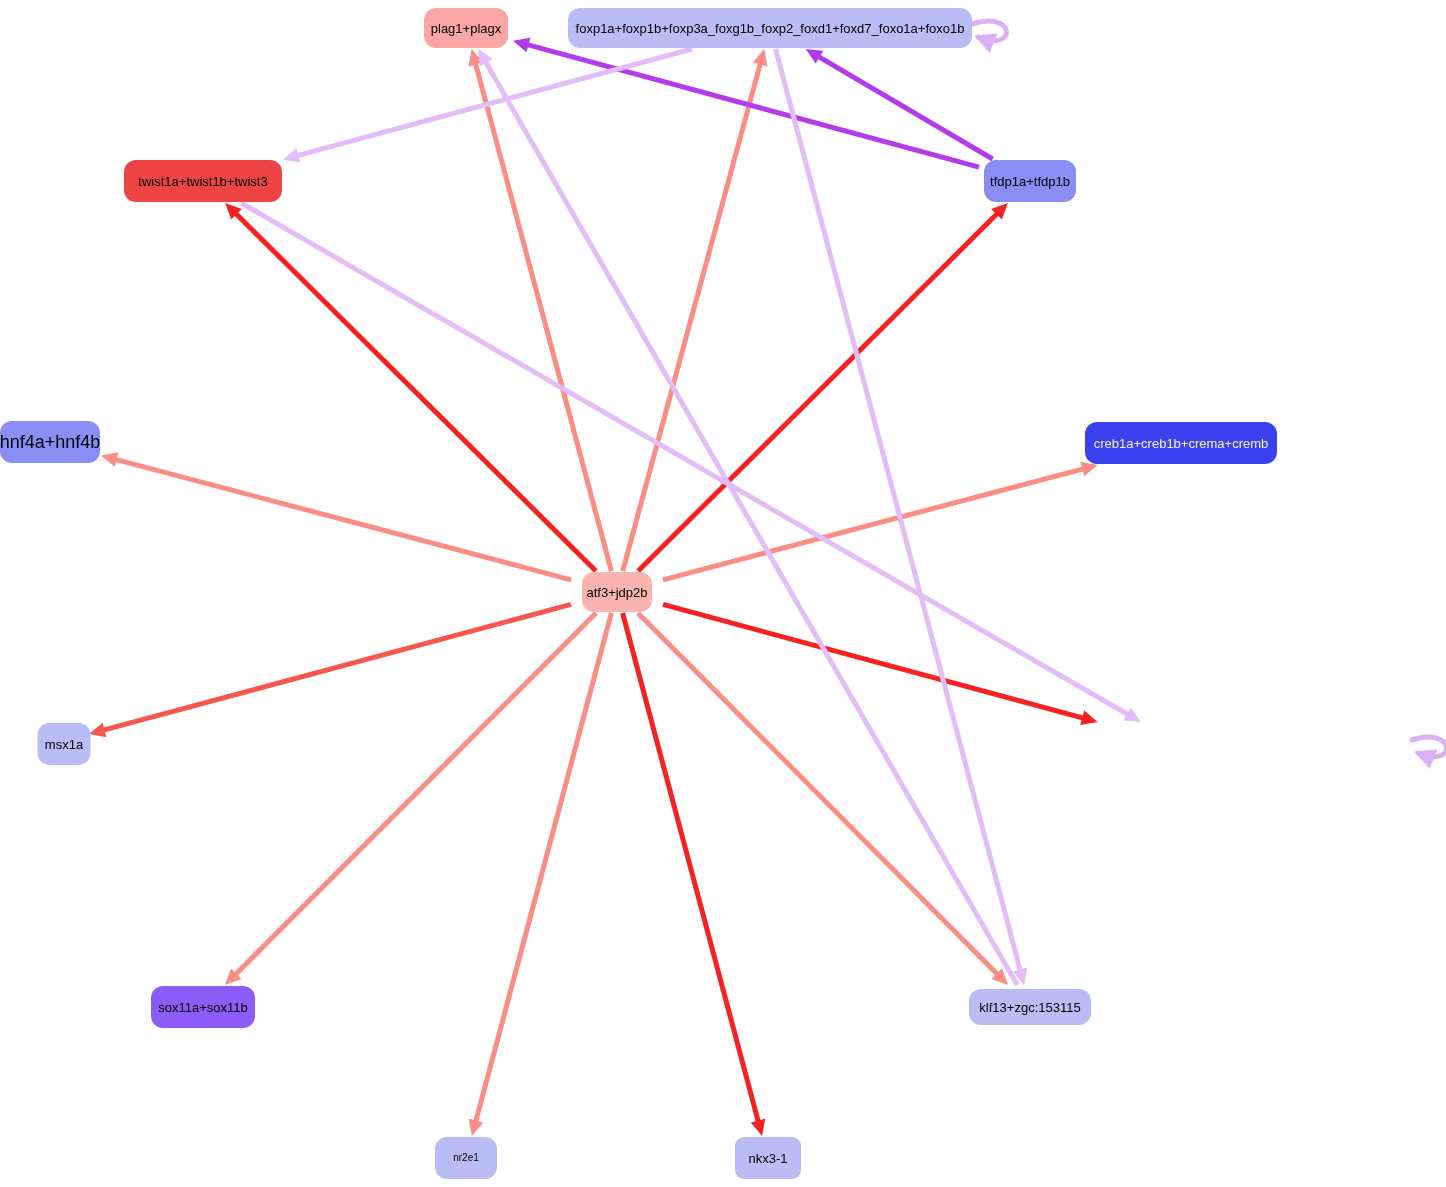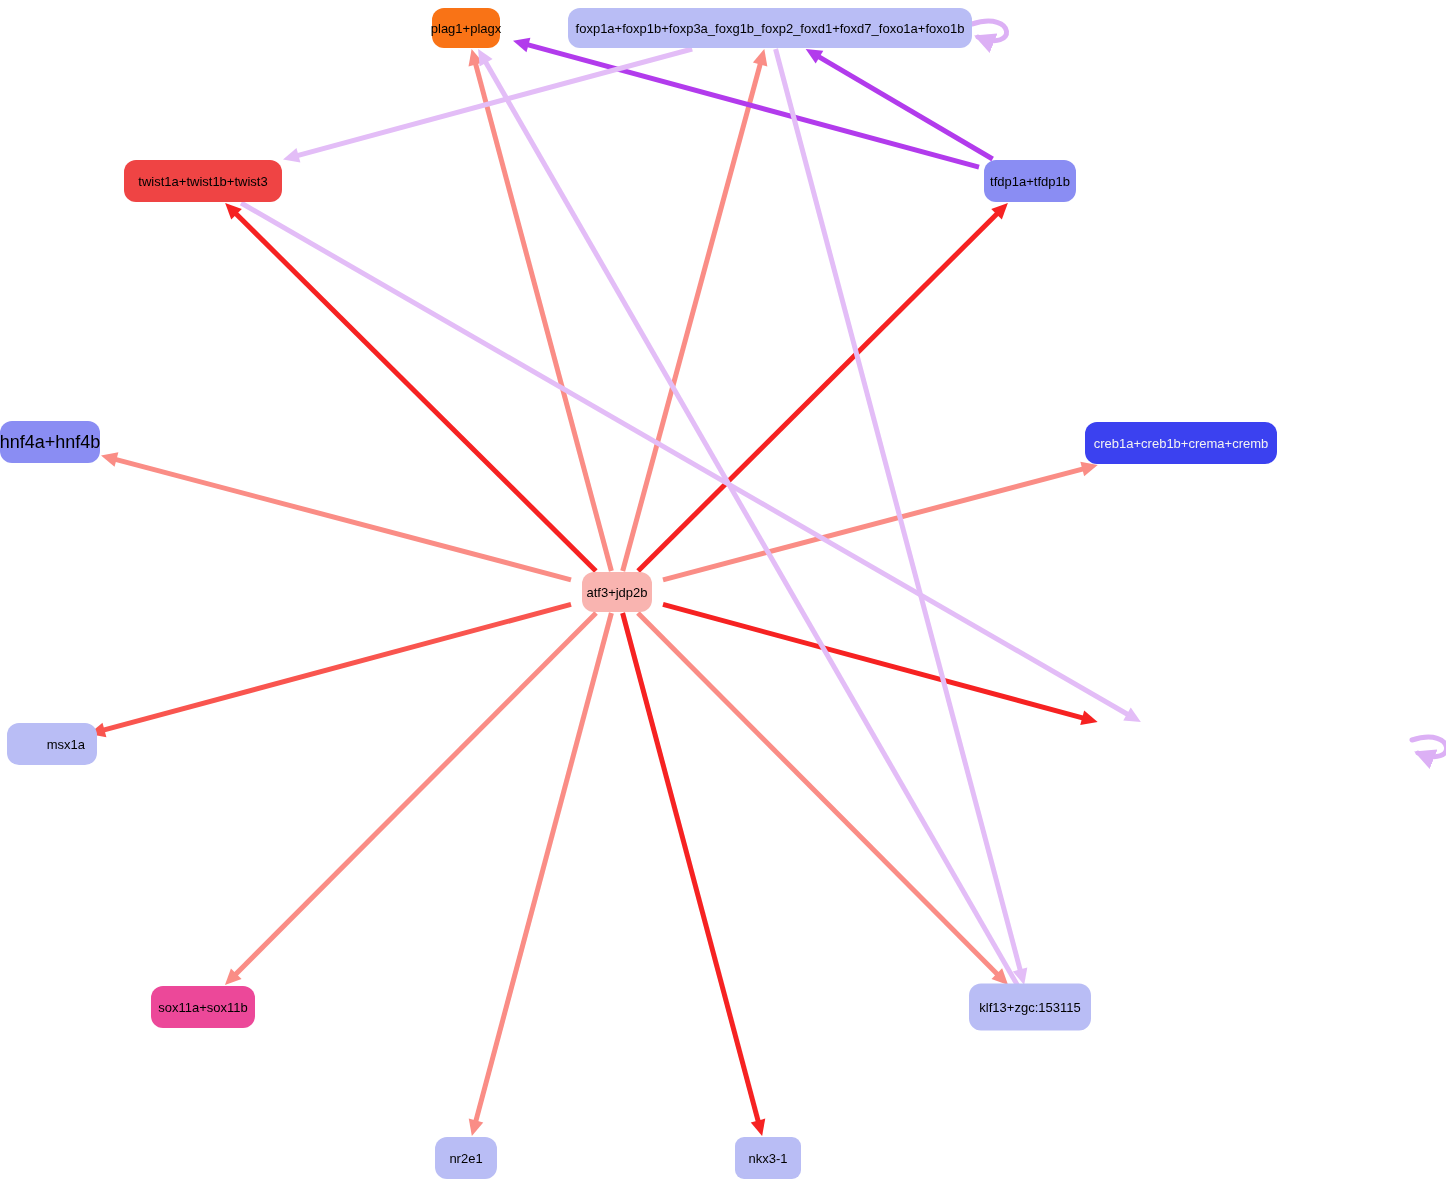--- a/index.html
+++ b/index.html
@@ -58,49 +58,49 @@
         <marker id="ah18" viewBox="0 0 10 10" refX="8" refY="5" markerWidth="4.2" markerHeight="4.2" orient="auto-start-reverse" markerUnits="strokeWidth">
           <path d="M 0 0 L 10 5 L 0 10 z" fill="#dcb0f5"></path>
         </marker>
         <marker id="ah19" viewBox="0 0 10 10" refX="8" refY="5" markerWidth="4.2" markerHeight="4.2" orient="auto-start-reverse" markerUnits="strokeWidth">
           <path d="M 0 0 L 10 5 L 0 10 z" fill="#dcb0f5"></path>
         </marker>
       </defs>
       <path d="M 972 24 C 1016 10, 1018 53, 978 37" fill="none" stroke="#dcb0f5" stroke-width="5" stroke-linecap="round" marker-end="url(#ah18)"></path>
       <path d="M 1412 740 C 1456 726, 1458 769, 1418 753" fill="none" stroke="#dcb0f5" stroke-width="5" stroke-linecap="round" marker-end="url(#ah19)"></path>
     </svg>
-<div class="node" style="left: 466px; top: 28px; width: 68px; height: 40px; background: #f97316; color: rgb(0, 0, 0); font-size: 13px;">
+<div class="node" style="left: 466px; top: 28px; width: 84px; height: 40px; background: #fca5a5; color: rgb(0, 0, 0); font-size: 13px;">
       <span>plag1+plagx</span>
     </div>
     <div class="node" style="left: 770px; top: 28px; width: 404px; height: 40px; background: rgb(185, 189, 245); color: rgb(0, 0, 0); font-size: 13px;">
       <span>foxp1a+foxp1b+foxp3a_foxg1b_foxp2_foxd1+foxd7_foxo1a+foxo1b</span>
     </div>
     <div class="node" style="left: 203px; top: 181px; width: 158px; height: 42px; background: #ef4444; color: rgb(0, 0, 0); font-size: 13px;">
       <span>twist1a+twist1b+twist3</span>
     </div>
     <div class="node" style="left: 1030px; top: 181px; width: 92px; height: 42px; background: rgb(138, 141, 243); color: rgb(0, 0, 0); font-size: 13px;">
       <span>tfdp1a+tfdp1b</span>
     </div>
     <div class="node" style="left: 50px; top: 442px; width: 100px; height: 42px; background: rgb(138, 141, 243); color: rgb(0, 0, 0); font-size: 18px;">
       <span>hnf4a+hnf4b</span>
     </div>
     <div class="node dark" style="left: 1181px; top: 443px; width: 192px; height: 42px; background: rgb(59, 65, 240); color: rgb(242, 242, 242); font-size: 13px;">
       <span>creb1a+creb1b+crema+cremb</span>
     </div>
     <div class="node" style="left: 617px; top: 592px; width: 70px; height: 40px; background: rgb(249, 180, 176); color: rgb(0, 0, 0); font-size: 13px;">
       <span>atf3+jdp2b</span>
     </div>
-    <div class="node" style="left: 52px; top: 744px; width: 90px; height: 42px; background: rgb(185, 189, 245); color: rgb(0, 0, 0); font-size: 13px; justify-content: flex-end;">
+    <div class="node" style="left: 64px; top: 744px; width: 53px; height: 42px; background: rgb(185, 189, 245); color: rgb(0, 0, 0); font-size: 13px;">
       <span>msx1a</span>
     </div>
-    <div class="node" style="left: 203px; top: 1007px; width: 104px; height: 42px; background: #ec4899; color: rgb(0, 0, 0); font-size: 13px;">
+    <div class="node" style="left: 203px; top: 1007px; width: 104px; height: 42px; background: #8b5cf6; color: rgb(0, 0, 0); font-size: 13px;">
       <span>sox11a+sox11b</span>
     </div>
-    <div class="node" style="left: 1030px; top: 1007px; width: 122px; height: 47px; background: rgb(185, 189, 245); color: rgb(0, 0, 0); font-size: 13px;">
+    <div class="node" style="left: 1030px; top: 1007px; width: 122px; height: 36px; background: rgb(185, 189, 245); color: rgb(0, 0, 0); font-size: 13px;">
       <span>klf13+zgc:153115</span>
     </div>
-    <div class="node" style="left: 466px; top: 1158px; width: 62px; height: 42px; background: rgb(185, 189, 245); color: rgb(0, 0, 0); font-size: 13px;">
+    <div class="node" style="left: 466px; top: 1158px; width: 62px; height: 42px; background: rgb(185, 189, 245); color: rgb(0, 0, 0); font-size: 10px;">
       <span>nr2e1</span>
     </div>
     <div class="node" style="left: 768px; top: 1158px; width: 66px; height: 42px; background: rgb(185, 189, 245); color: rgb(0, 0, 0); font-size: 13px; border-radius: 9px;">
       <span>nkx3-1</span>
     </div>
   </div>
 
 </body></html>

